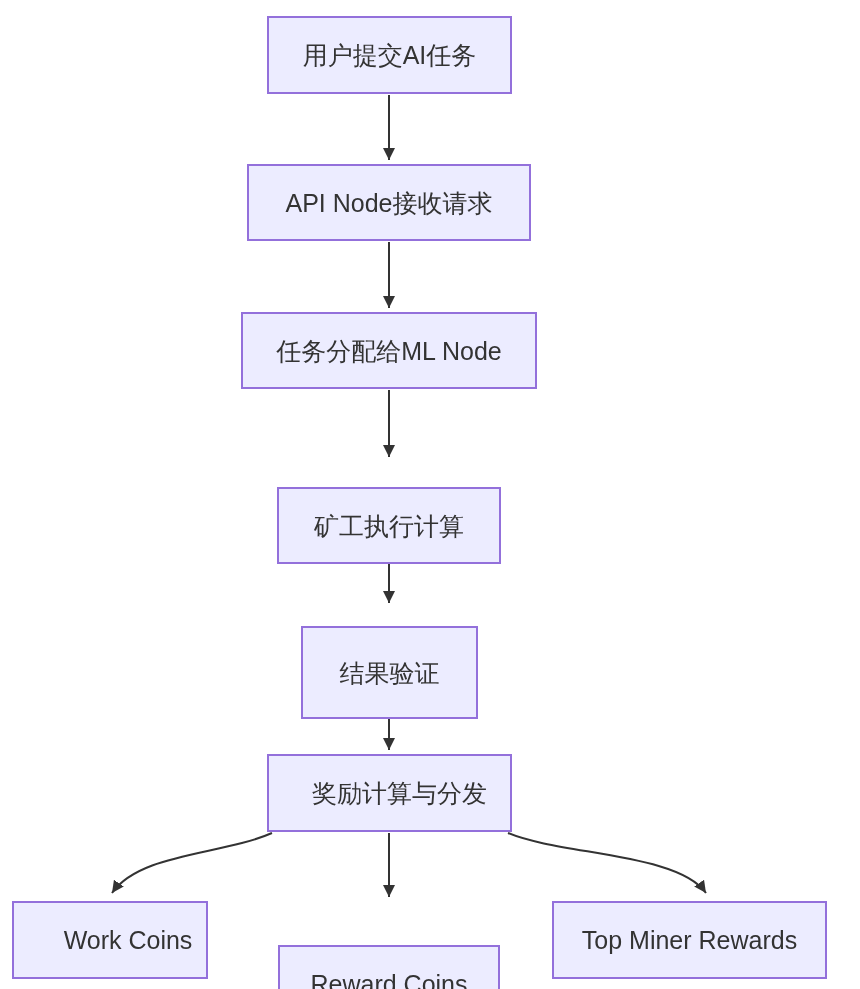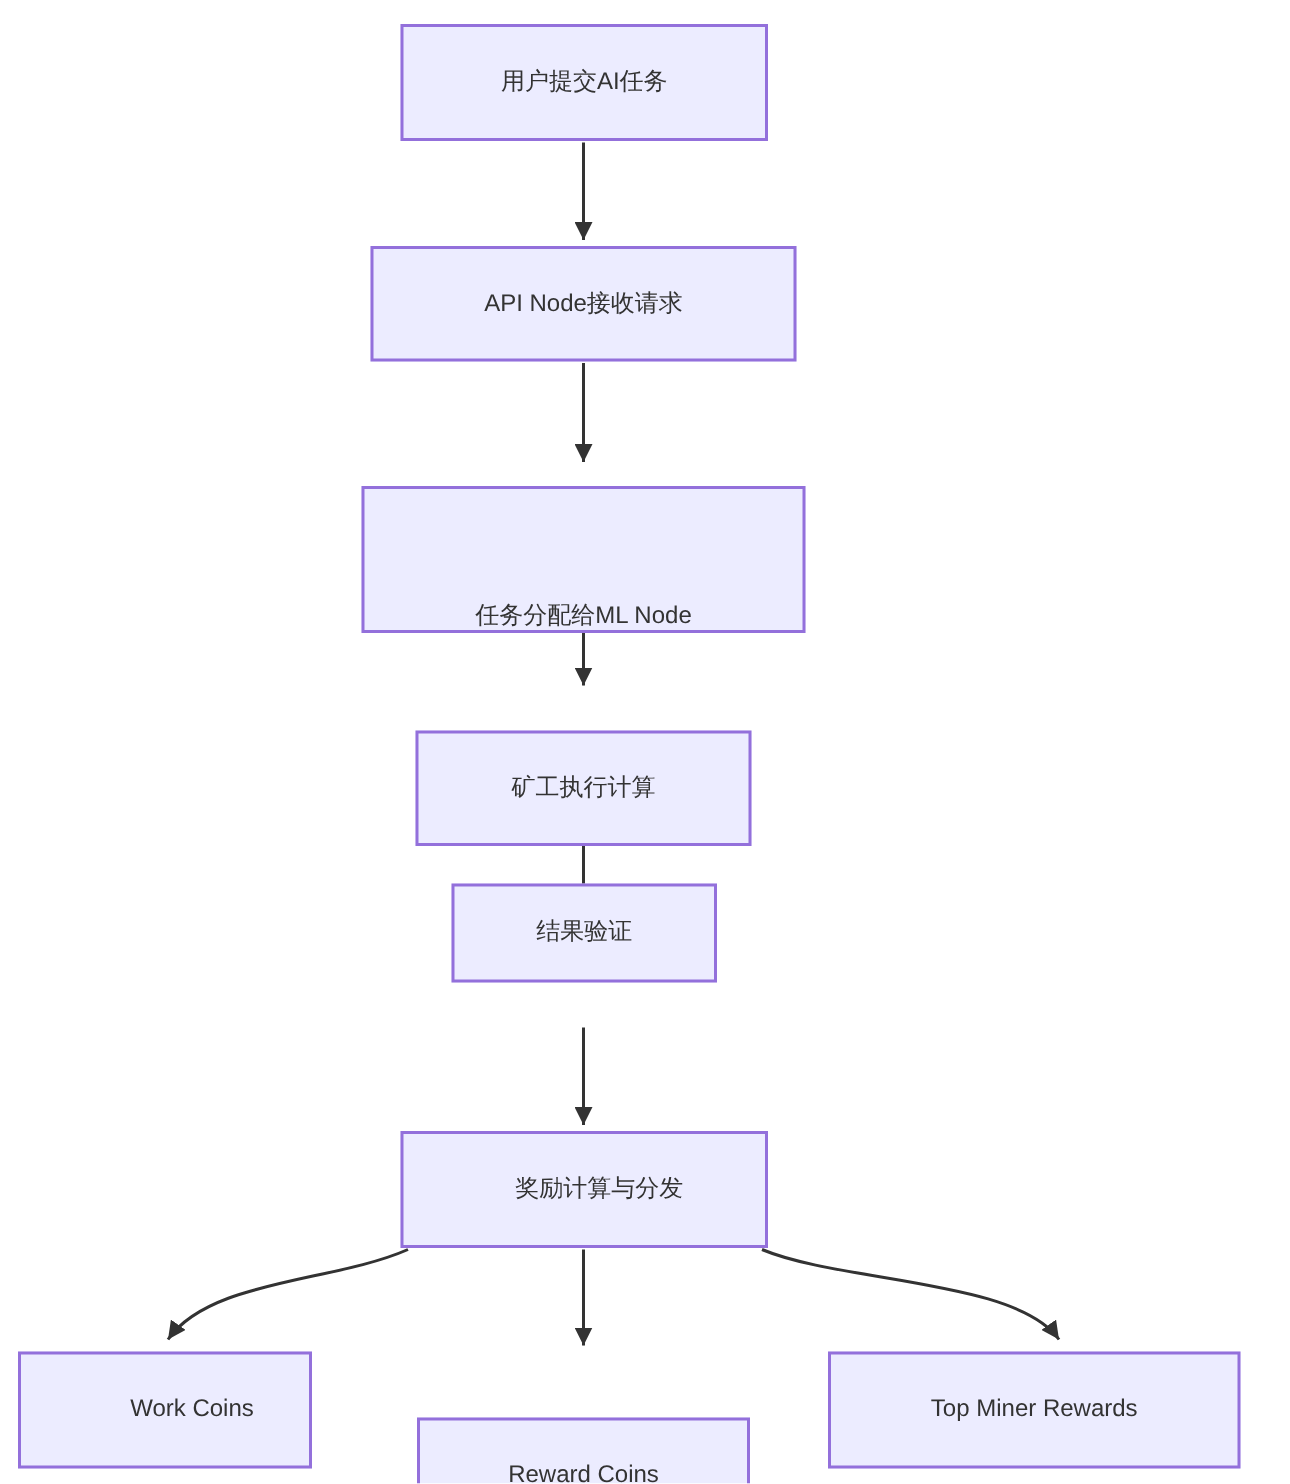--- a/index.html
+++ b/index.html
@@ -42,28 +42,28 @@
   .node {
     position: absolute;
     box-sizing: border-box;
     background: var(--node-fill);
     border: 2px solid var(--node-border);
     color: var(--text);
     display: flex;
     align-items: center;
     justify-content: center;
     text-align: center;
-    font-size: 16px;
+    font-size: 25px;
     line-height: 1.2;
   }
   .n-a { left: 267px; top: 16px;  width: 245px; height: 78px; }
   .n-b { left: 247px; top: 164px; width: 284px; height: 77px; }
-  .n-c { left: 241px; top: 324px; width: 296px; height: 98px; align-items: flex-end; }
+  .n-c { left: 241px; top: 312px; width: 296px; height: 77px; }
   .n-d { left: 277px; top: 461px; width: 224px; height: 77px; margin-top: 26px; }
-  .n-e { left: 301px; top: 589px; width: 177px; height: 66px; }
+  .n-e { left: 301px; top: 626px; width: 177px; height: 93px; }
   .n-f { left: 267px; top: 754px; width: 245px; height: 78px; padding-left: 20px; }
   .n-g { left: 12px;  top: 901px; width: 196px; height: 78px; padding-left: 36px; }
   .n-h { left: 278px; top: 901px; width: 222px; height: 78px; margin-top: 44px; }
   .n-i { left: 552px; top: 901px; width: 275px; height: 78px; }
 </style>
 </head>
 <body>
 
 <div class="canvas">
 

